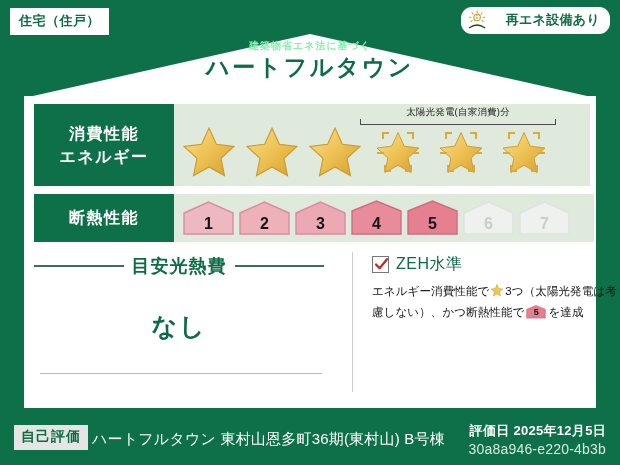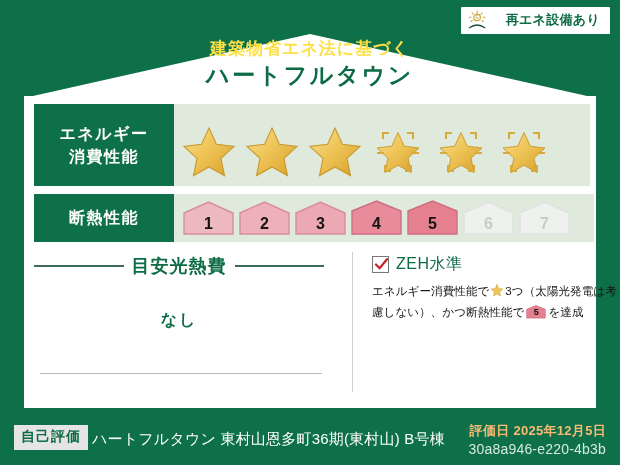--- a/index.html
+++ b/index.html
@@ -32,32 +32,32 @@
     padding:4px 9px 5px 9px;
     letter-spacing:0.5px;
     z-index:5;
   }
   .renew-badge{
     position:absolute;right:10px;top:7px;
     background:#ffffff;
     padding:3px 10px 4px 6px;
     display:flex;align-items:center;gap:17px;
     z-index:5;
-    border-radius:1px;
+    border-radius:11px;
   }
   .renew-badge .txt{
     color:#0d6b46;font-size:13px;font-weight:bold;letter-spacing:0.3px;
   }
   .sun-icon{width:22px;height:20px;display:block;}
 
   .title-wrap{
     position:absolute;left:0;top:40px;width:620px;text-align:center;z-index:6;
   }
   .title-small{
-    color:#fde047;font-size:17px;font-weight:bold;letter-spacing:1px;
+    color:#86efac;font-size:10px;font-weight:bold;letter-spacing:1px;
     line-height:1.1;
   }
   .title-big{
     color:#0d6b46;font-size:23px;font-weight:bold;letter-spacing:2.5px;
     line-height:1.25;margin-top:2px;
   }
 
   
   .card{
     position:absolute;left:24px;top:96px;width:572px;height:312px;
@@ -141,21 +141,21 @@
 
   .cost-head{
     display:flex;align-items:center;gap:8px;width:290px;margin-top:6px;
   }
   .cost-head .hr{flex:1;height:2px;background:#3f6b5a;}
   .cost-head .ct{
     color:#0d6b46;font-size:18px;font-weight:bold;letter-spacing:1px;white-space:nowrap;
   }
   .cost-value{
     width:290px;text-align:center;color:#0d6b46;
-    font-size:16px;font-weight:bold;margin-top:32px;letter-spacing:2px;
+    font-size:25px;font-weight:bold;margin-top:32px;letter-spacing:2px;
   }
   .cost-rule{
     position:absolute;left:6px;top:125px;width:282px;height:1px;background:#b9b9b9;
   }
 
   .zeh-head{display:flex;align-items:center;gap:7px;}
   .zeh-check{
     width:17px;height:17px;border:1.5px solid #777;background:#fff;
     position:relative;box-sizing:border-box;flex:none;
   }
@@ -187,36 +187,37 @@
     background:#e5e5e5;color:#0d6b46;
     font-size:14px;font-weight:bold;letter-spacing:1px;
     padding:3px 7px 4px 7px;
   }
   .prop-name{
     position:absolute;left:92px;top:22px;
     color:#ffffff;font-size:15px;letter-spacing:0.2px;
   }
   .eval-date{
     position:absolute;right:14px;top:14px;
-    color:#fdba74;font-size:13px;font-weight:bold;letter-spacing:0.3px;
+    color:#ffffff;font-size:13px;font-weight:bold;letter-spacing:0.3px;
   }
   .eval-id{
     position:absolute;right:14px;top:33px;
     color:#d9e8e0;font-size:14px;letter-spacing:0.2px;
   }
 </style>
 </head>
 <body>
 
 <div class="label-root">
 
   <div class="roof">
     <div class="roof-white"></div>
   </div>
 
+  <div class="house-type">住宅（住戸）</div>
 
   <div class="renew-badge">
     <span>
       <svg class="sun-icon" viewBox="0 0 24 22">
         <g stroke="#caa63a" stroke-width="1.2" stroke-linecap="round" fill="none">
           <line x1="11" y1="1" x2="11" y2="3"></line>
           <line x1="5.5" y1="3" x2="6.6" y2="4.7"></line>
           <line x1="16.5" y1="3" x2="15.4" y2="4.7"></line>
           <line x1="2.5" y1="8" x2="4.4" y2="8"></line>
           <line x1="19.5" y1="8" x2="17.6" y2="8"></line>
@@ -233,25 +234,31 @@
 
   <div class="title-wrap">
     <div class="title-small">建築物省エネ法に基づく</div>
     <div class="title-big">ハートフルタウン</div>
   </div>
 
   <div class="card">
 
     <div class="perf-row" id="row-energy">
       <div class="perf-label">
+        <span>消費性能</span>
         <span>エネルギー</span>
-        <span>消費性能</span>
       </div>
       <div class="perf-body">
 
+        <div class="solar-bracket">
+          <div class="bline"></div>
+          <div class="btick-l"></div>
+          <div class="btick-r"></div>
+          <div class="solar-cap">太陽光発電(自家消費)分</div>
+        </div>
 
         <div class="stars">
           <div class="star-cell">
             <svg width="62" height="62" viewBox="0 0 62 62">
               <defs>
                 <linearGradient id="gold1" x1="0" y1="0" x2="1" y2="1">
                   <stop offset="0%" stop-color="#f7dd95"></stop>
                     <stop offset="45%" stop-color="#efc558"></stop>
                   <stop offset="100%" stop-color="#d89f2d"></stop>
                 </linearGradient>

